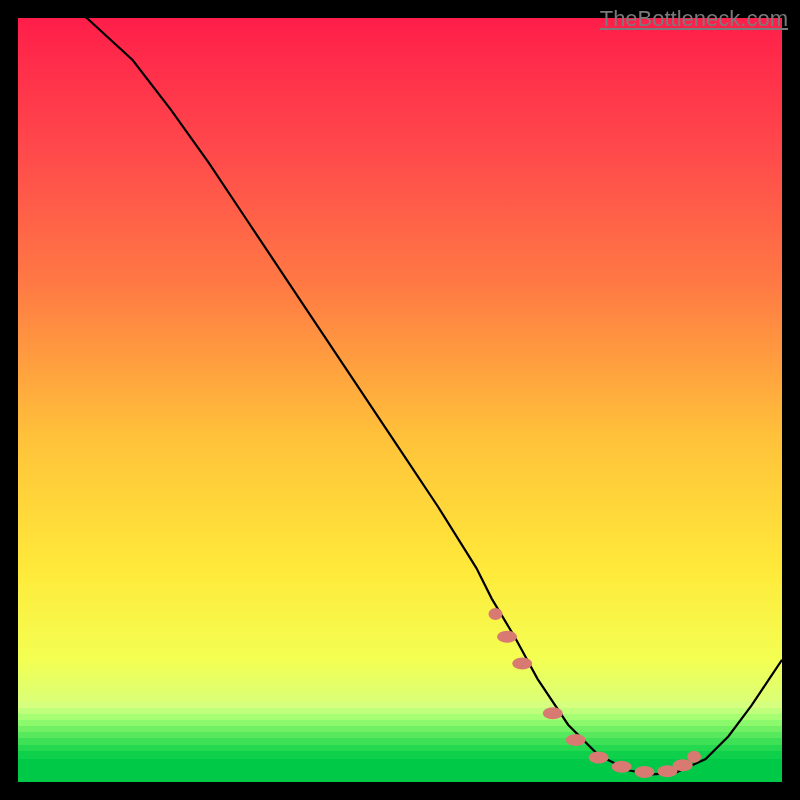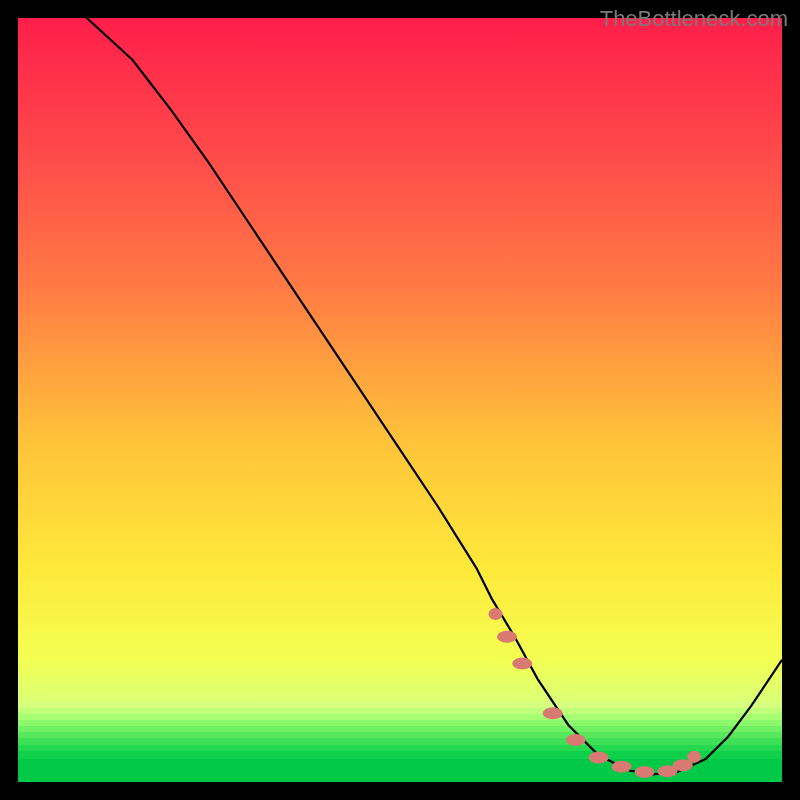--- a/index.html
+++ b/index.html
@@ -1,17 +1,17 @@
 <!DOCTYPE html>
 <html><head>
 <meta charset="utf-8">
 <style>
   * { margin: 0; padding: 0; box-sizing: border-box; }
   body { width: 800px; height: 800px; background: #000; position: relative; font-family: Arial, sans-serif; }
-  .watermark { position: absolute; top: 6px; right: 12px; color: #7a7a7a; font-size: 22px; z-index: 10; }
+  .watermark { position: absolute; top: 6px; right: 12px; color: #7a7a7a; font-size: 22px; z-index: 10; text-decoration: underline; }
   .plot-area { position: absolute; left: 18px; top: 18px; width: 764px; height: 764px; overflow: hidden; }
   .gradient { position: absolute; inset: 0; }
   .green-band { position: absolute; left: 0; right: 0; }
   svg.curve { position: absolute; inset: 0; width: 100%; height: 100%; }
 </style>
 </head>
 <body>
 
 <div class="watermark">TheBottleneck.com</div>
 

